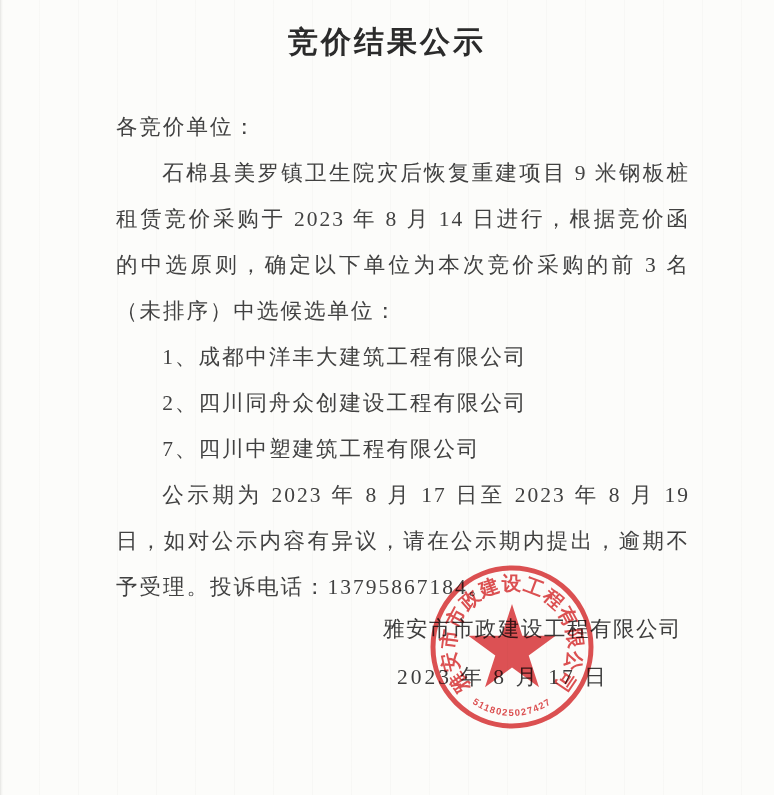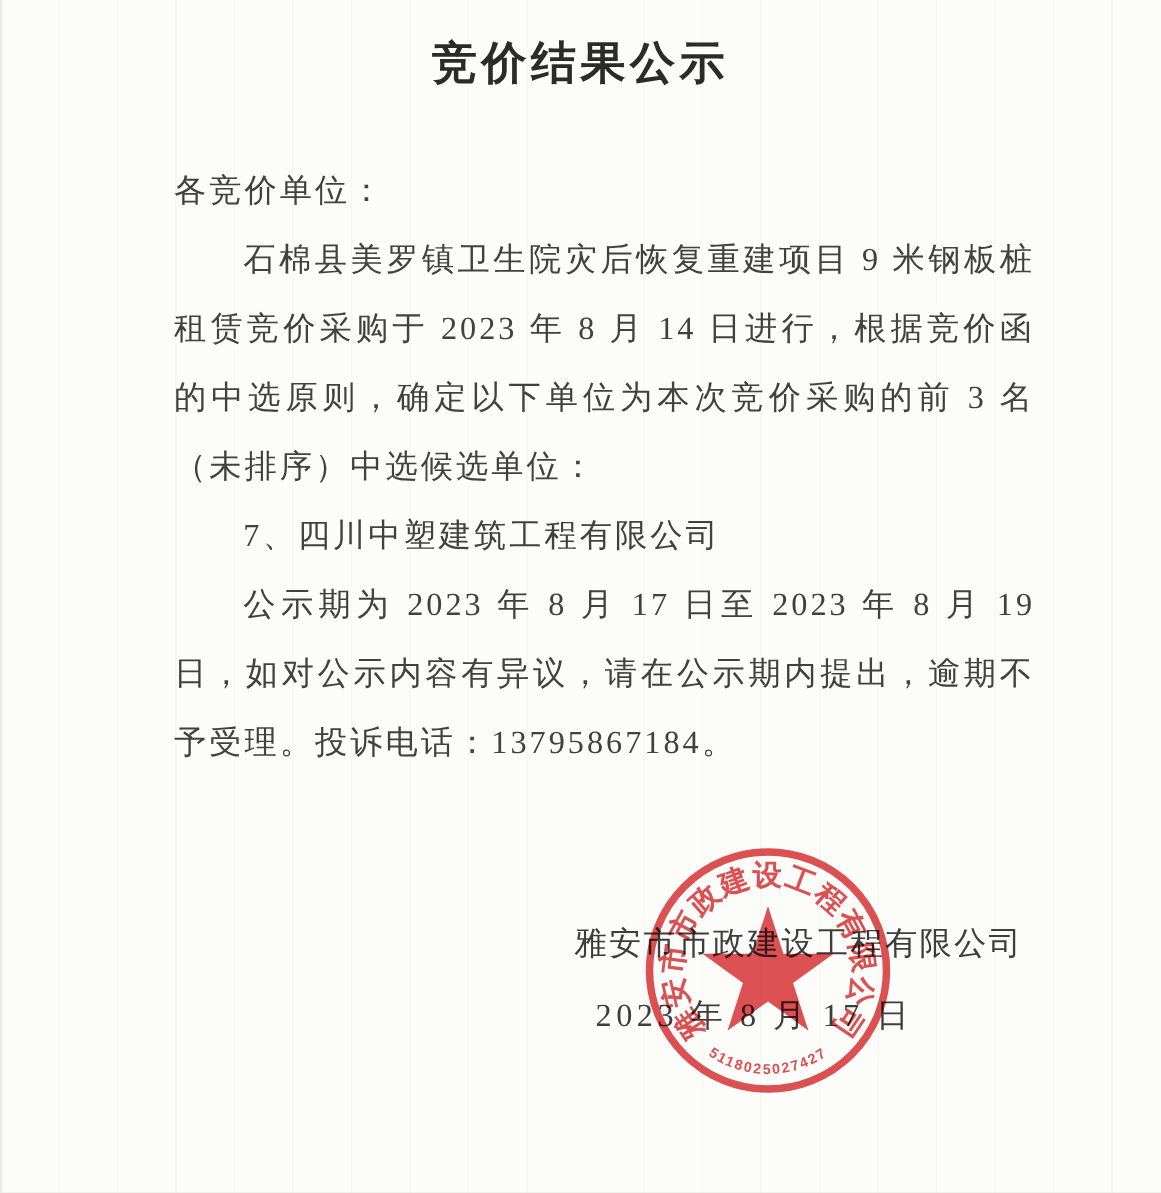--- a/index.html
+++ b/index.html
@@ -84,20 +84,22 @@
 </head>
 <body>
 
 <div class="page">
 
   <h1 class="title">竞价结果公示</h1>
 
   <div class="body-text">
     <p>各竞价单位：</p>
     <p class="jpara indent">石棉县美罗镇卫生院灾后恢复重建项目 9 米钢板桩租赁竞价采购于 2023 年 8 月 14 日进行，根据竞价函的中选原则，确定以下单位为本次竞价采购的前 3 名（未排序）中选候选单位：</p>
+    <p class="indent">1、成都中洋丰大建筑工程有限公司</p>
+    <p class="indent">2、四川同舟众创建设工程有限公司</p>
     <p class="indent">7、四川中塑建筑工程有限公司</p>
     <p class="jpara indent">公示期为 2023 年 8 月 17 日至 2023 年 8 月 19 日，如对公示内容有异议，请在公示期内提出，逾期不予受理。投诉电话：13795867184。</p>
   </div>
 
   <div class="signature">
     <div class="sig-company">雅安市市政建设工程有限公司</div>
     <div class="sig-date">2023 年 8 月 17 日</div>
   </div>
 
   <svg class="seal" viewBox="-85 -85 170 170" xmlns="http://www.w3.org/2000/svg">

